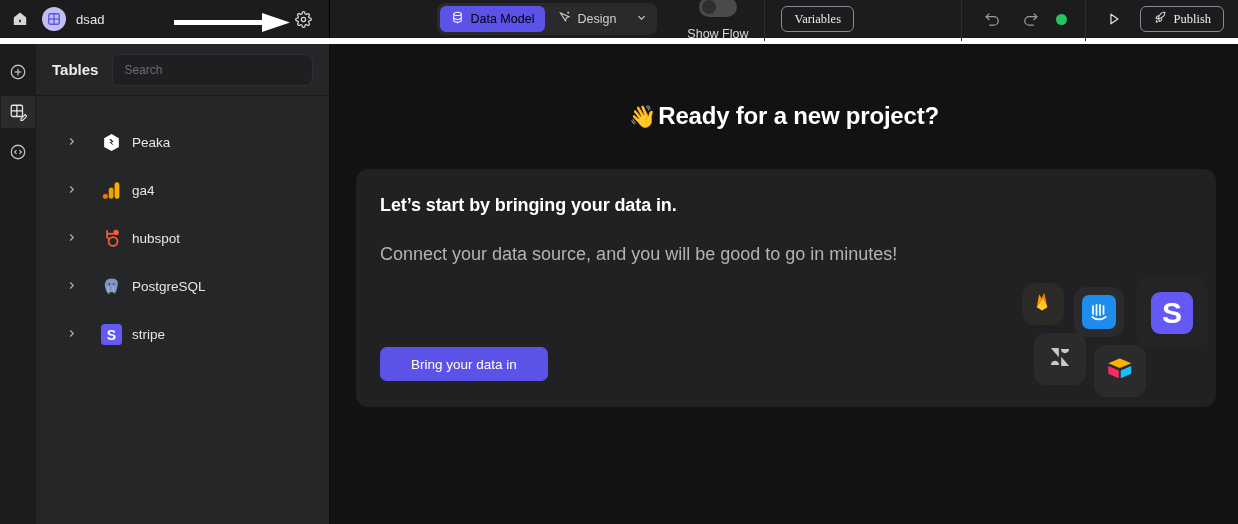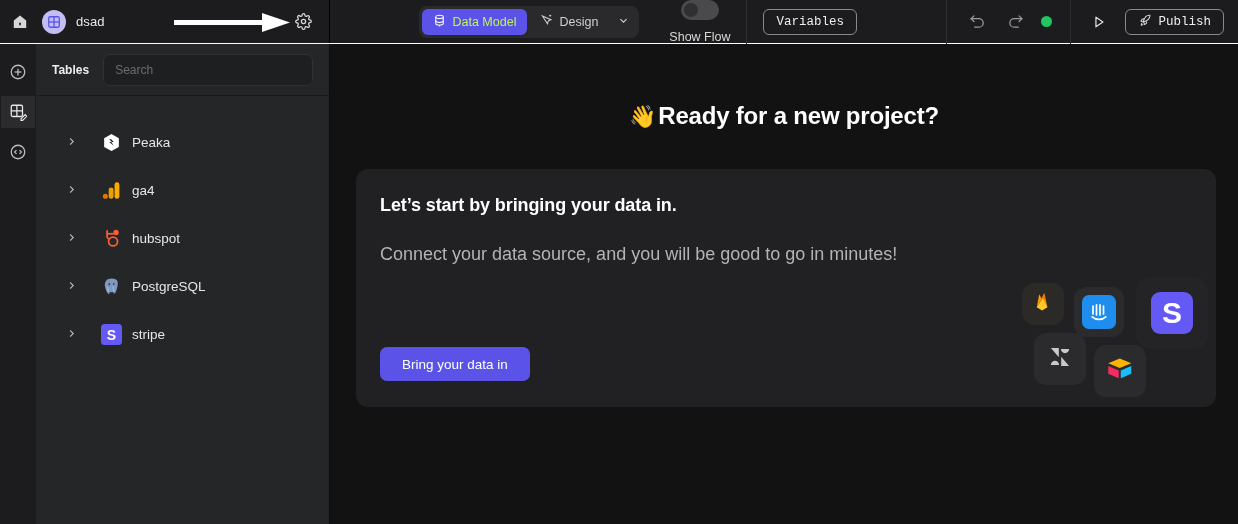--- a/index.html
+++ b/index.html
@@ -9,21 +9,21 @@
     font-family: "Liberation Sans", sans-serif;
     overflow: hidden;
   }
   .app { position: relative; width: 1238px; height: 524px; display: flex; flex-direction: column; }
 
   
   .topbar {
     height: 44px; min-height: 44px;
     background: #1c1c1e;
     display: flex; align-items: center;
-    border-bottom: 1px solid #ffffff;
+    border-bottom: 6px solid #ffffff;
     position: relative;
   }
   .tb-left {
     width: 330px; min-width: 330px; height: 100%;
     display: flex; align-items: center; gap: 10px;
     padding-left: 8px;
     border-right: 1px solid #000;
   }
   .icon-btn {
     width: 24px; height: 24px;
@@ -48,39 +48,39 @@
   }
   .segmented {
     display: flex; align-items: center;
     background: #2a2a2c; border-radius: 8px; padding: 3px; gap: 2px;
   }
   .seg {
     display: flex; align-items: center; gap: 6px;
     height: 26px; padding: 0 11px; border-radius: 6px;
     font-size: 12.5px; color: #cfcfcf; cursor: pointer; white-space: nowrap;
   }
-  .seg.active { background: #5b53e8; color: #bef264; }
+  .seg.active { background: #5b53e8; color: #000000; }
   .seg.caret { padding: 0 7px; }
   .toggle-wrap { display: flex; align-items: center; gap: 10px; margin-left: 14px; flex-direction: column; }
   .toggle {
     width: 38px; height: 20px; border-radius: 10px;
     background: #4a4a4d; position: relative; cursor: pointer;
   }
   .toggle .knob {
     position: absolute; top: 3px; left: 3px;
     width: 14px; height: 14px; border-radius: 50%; background: #2f2f32;
   }
   .toggle-label { font-size: 12.5px; color: #d8d8d8; white-space: nowrap; }
   .divider-v { width: 1px; height: 44px; background: #2e2e30; }
   .ghost-btn {
     height: 26px; padding: 0 12px;
     border: 1px solid #8a8a8e; border-radius: 6px;
     background: transparent; color: #ededed; font-size: 12.5px;
     display: flex; align-items: center; gap: 6px; cursor: pointer;
-    font-family: Liberation Mono, monospace; white-space: nowrap;
+    font-family: Liberation Serif, serif; white-space: nowrap;
   }
   .tb-right { display: flex; align-items: center; height: 100%; }
   .tb-actions { display: flex; align-items: center; gap: 14px; padding: 0 18px; }
   .dot-green { width: 11px; height: 11px; border-radius: 50%; background: #22c55e; }
   .tb-publish { display: flex; align-items: center; gap: 14px; padding: 0 14px 0 16px; }
 
   
   .arrow-overlay { position: absolute; left: 174px; top: 13px; pointer-events: none; }
 
   
@@ -104,21 +104,21 @@
     background: #252628;
     display: flex; flex-direction: column;
     border-right: 1px solid #0c0c0c;
   }
   .sb-head {
     height: 52px; min-height: 52px;
     display: flex; align-items: center; gap: 14px;
     padding: 0 16px;
     border-bottom: 1px solid #1a1a1c;
   }
-  .sb-title { font-size: 12px; color: #ededed; font-weight: 600; white-space: nowrap; }
+  .sb-title { font-size: 15px; color: #ededed; font-weight: 600; white-space: nowrap; }
   .search-input {
     flex: 1; height: 32px;
     background: #1e1f21; border: 1px solid #2f3033; border-radius: 7px;
     color: #fde047; font-size: 12px; padding: 0 11px;
     font-family: "Liberation Sans", sans-serif; outline: none;
   }
   .search-input::placeholder { color: #6c6d70; }
 
   .table-list { padding-top: 22px; }
   .table-row {
@@ -148,21 +148,21 @@
   .card-h1 {
     position: absolute; left: 24px; top: 26px;
     font-size: 18px; font-weight: 700; color: #ffffff; letter-spacing: -.1px;
   }
   .card-sub {
     position: absolute; left: 24px; top: 75px;
     font-size: 18px; color: #b3b3b5;
   }
   .cta {
     position: absolute; left: 24px; top: 178px;
-    height: 34px; padding: 0 22px;
+    height: 34px; padding: 0 31px;
     background: #5b53e8; border: none; border-radius: 7px;
     color: #fff; font-size: 13.5px; cursor: pointer;
     font-family: "Liberation Sans", sans-serif;
     display: flex; align-items: center;
   }
 
   
   .logos { position: absolute; right: 0; bottom: 0; width: 200px; height: 130px; }
   .logo-tile {
     position: absolute; border-radius: 12px;

